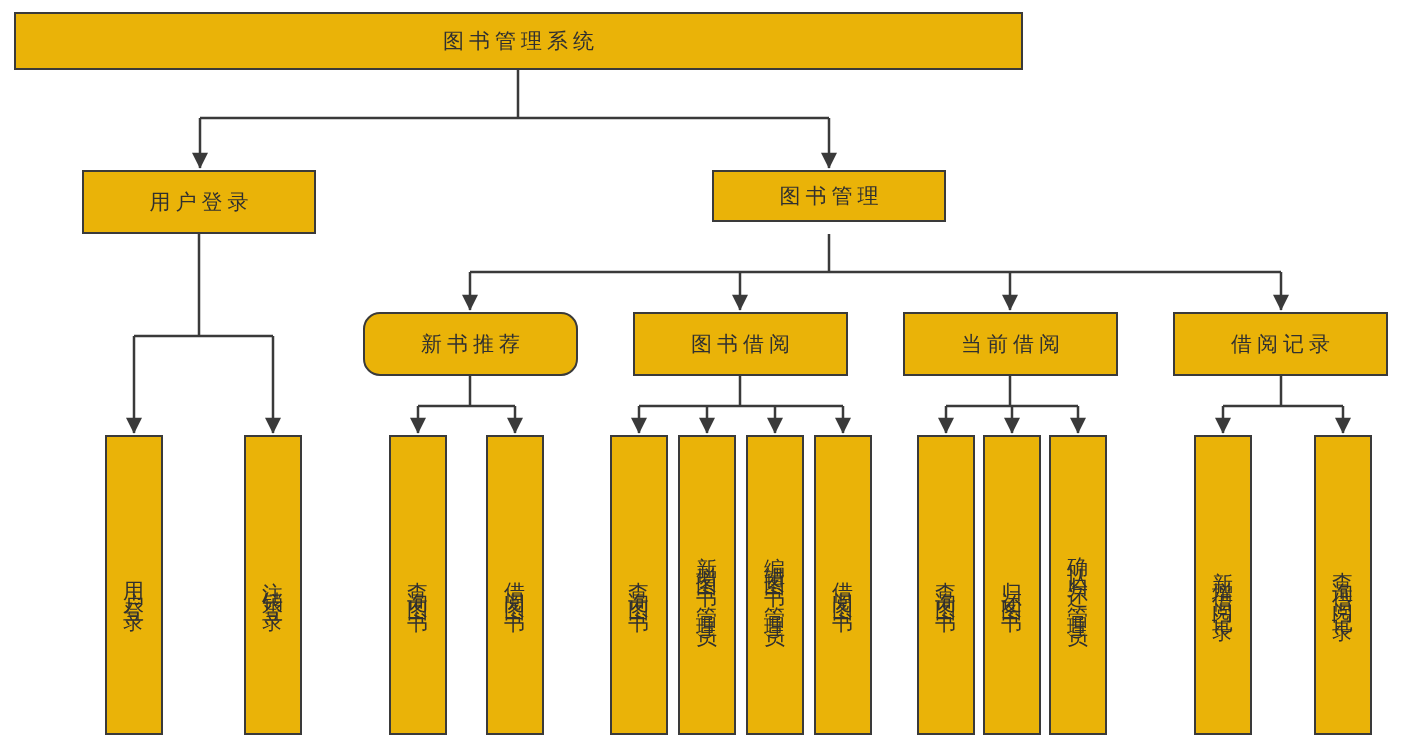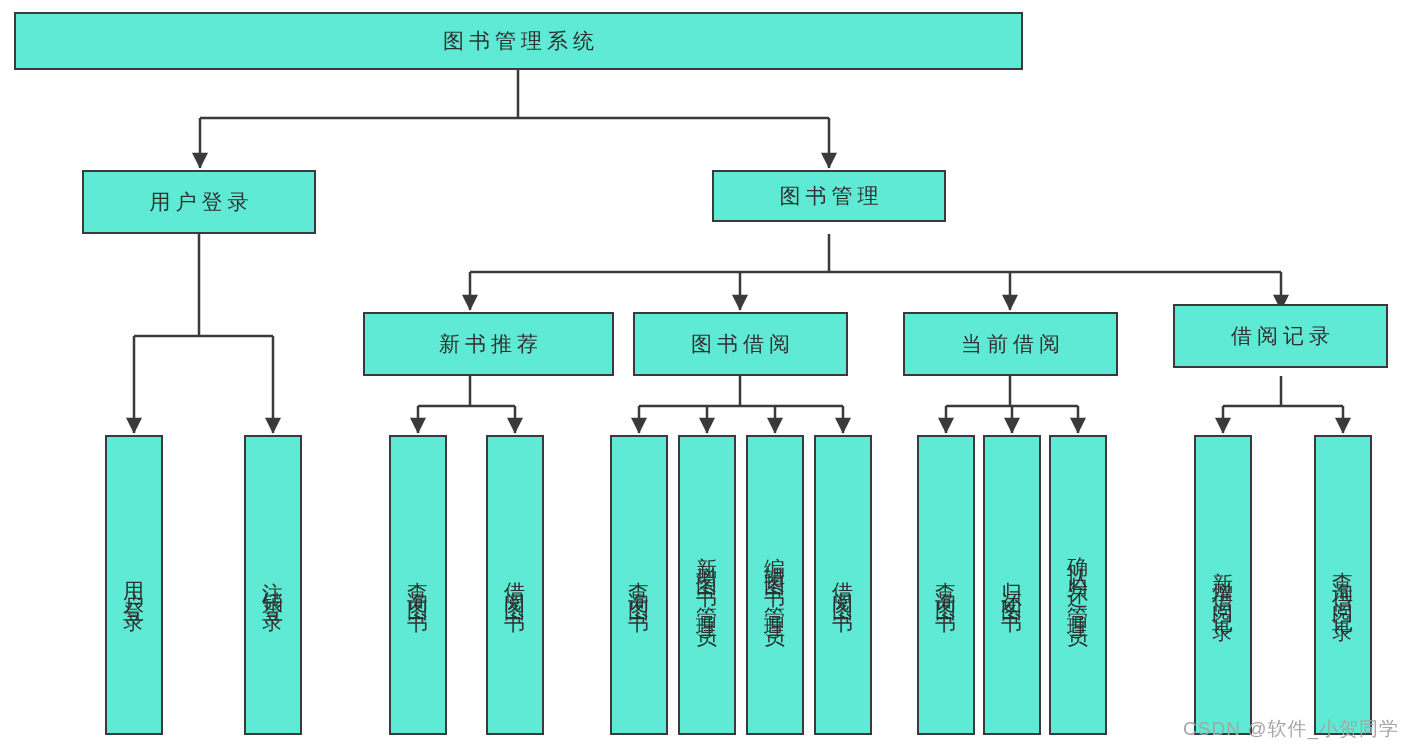--- a/index.html
+++ b/index.html
@@ -17,21 +17,21 @@
     z-index: 1;
   }
   .connectors path.cline, .connectors line.cline {
     stroke: #3a3a3a;
     stroke-width: 2.5;
     fill: none;
   }
   .node {
     position: absolute;
     box-sizing: border-box;
-    background: #5eead4;
+    background: #eab308;
     border: 2.5px solid #3a3a3a;
     color: #303030;
     display: flex;
     align-items: center;
     justify-content: center;
     z-index: 2;
   }
   .node.h {
     font-size: 21px;
     letter-spacing: 5px;
@@ -100,38 +100,37 @@
     <path class="cline" d="M1281 376 V406 M1223 406 H1343"></path>
     <line class="cline" x1="1223" y1="406" x2="1223" y2="433" marker-end="url(#arrow)"></line>
     <line class="cline" x1="1343" y1="406" x2="1343" y2="433" marker-end="url(#arrow)"></line>
   </svg>
 
   <div class="node h" style="left:14px; top:12px; width:1009px; height:58px;">图书管理系统</div>
 
   <div class="node h" style="left:82px; top:170px; width:234px; height:64px;">用户登录</div>
   <div class="node h" style="left:712px; top:170px; width:234px; height:52px;">图书管理</div>
 
-  <div class="node h" style="left:363px; top:312px; width:251px; height:64px;">新书推荐</div>
+  <div class="node h" style="left:363px; top:312px; width:215px; height:64px;border-radius:17px;">新书推荐</div>
   <div class="node h" style="left:633px; top:312px; width:215px; height:64px;">图书借阅</div>
   <div class="node h" style="left:903px; top:312px; width:215px; height:64px;font-family:Liberation Serif, serif;">当前借阅</div>
-  <div class="node h" style="left:1173px; top:304px; width:215px; height:64px;">借阅记录</div>
+  <div class="node h" style="left:1173px; top:312px; width:215px; height:64px;">借阅记录</div>
 
   <div class="node v" style="left:105px; top:435px; width:58px; height:300px;">用户登录</div>
   <div class="node v" style="left:244px; top:435px; width:58px; height:300px;">注销登录</div>
 
   <div class="node v" style="left:389px; top:435px; width:58px; height:300px;">查询图书</div>
   <div class="node v" style="left:486px; top:435px; width:58px; height:300px;">借阅图书</div>
 
   <div class="node v" style="left:610px; top:435px; width:58px; height:300px;">查询图书</div>
   <div class="node v" style="left:678px; top:435px; width:58px; height:300px;">新增图书（管理员）</div>
   <div class="node v" style="left:746px; top:435px; width:58px; height:300px;">编辑图书（管理员）</div>
   <div class="node v" style="left:814px; top:435px; width:58px; height:300px;">借阅图书</div>
 
   <div class="node v" style="left:917px; top:435px; width:58px; height:300px;">查询图书</div>
   <div class="node v" style="left:983px; top:435px; width:58px; height:300px;">归还图书</div>
   <div class="node v" style="left:1049px; top:435px; width:58px; height:300px;">确认归还（管理员）</div>
 
   <div class="node v" style="left:1194px; top:435px; width:58px; height:300px;">新增借阅记录</div>
   <div class="node v" style="left:1314px; top:435px; width:58px; height:300px;">查询借阅记录</div>
 
-  <div class="watermark">CSDN @软件_小贺同学</div>
 
 </div>
 
 </body></html>

